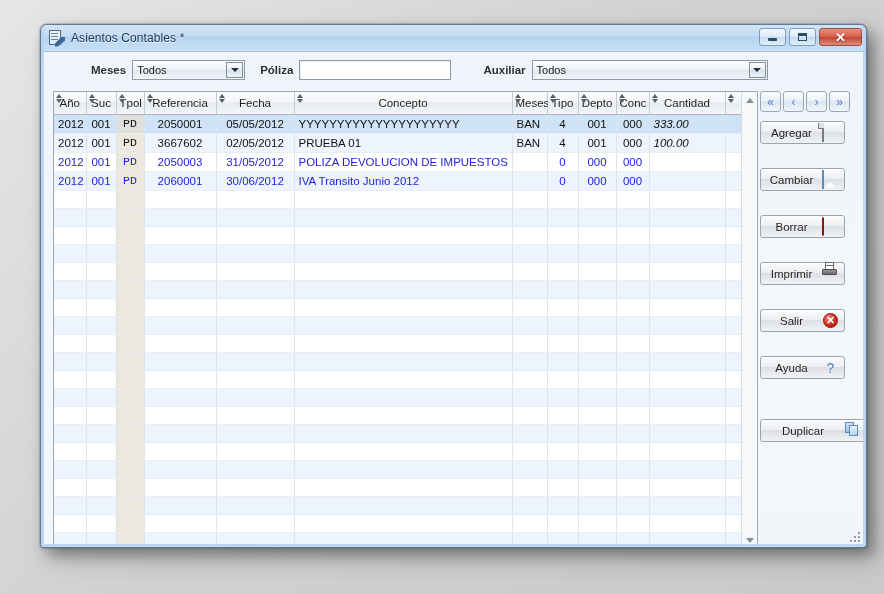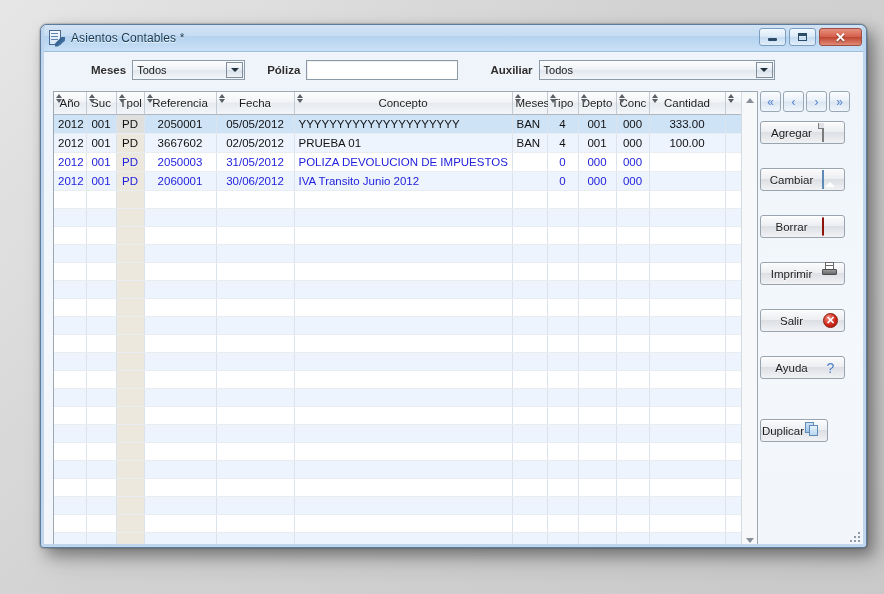--- a/index.html
+++ b/index.html
@@ -178,24 +178,24 @@
     border-right: 1px solid #dde3ea;
     border-bottom: 1px solid #e8edf2;
     font-size: 11.5px; color: #111;
     padding: 0 4px; white-space: nowrap; overflow: hidden;
     line-height: 18px;
   }
   tr.r-odd td { background: #ffffff; }
   tr.r-even td { background: #edf4fd; }
   tr.selected td { background: #cfe3f6 !important; }
   tr.blue td { color: #2222dd; }
-  td.hl { background: #ece8dd !important; }
+  td.hl { background: #ece8dd !important; font-family: Liberation Mono, monospace; }
   tr.selected td.hl { background: #dfe0dd !important; }
   .ta-c { text-align: center; }
-  .ta-r { text-align: center; }
+  .ta-r { text-align: left; font-style: italic; }
   .ta-l { text-align: left; }
 
   
   #sidepanel {
     position: absolute; right: 9px; top: 38px;
     width: 94px;
   }
   #navrow { display: flex; gap: 2px; margin-bottom: 9px; }
   .navbtn {
     width: 21px; height: 21px;
@@ -211,21 +211,21 @@
     display: flex; align-items: center; justify-content: space-between;
     padding: 0 5px 0 0;
     box-shadow: 0 1px 0 rgba(255,255,255,.8) inset;
   }
   .actbtn .lbl {
     flex: 1; text-align: center;
     font-size: 11.5px; color: #1b1b1b;
     text-shadow: 0 1px 0 rgba(255,255,255,.75);
   }
   .actbtn .ico { width: 17px; height: 17px; flex: 0 0 auto; position: relative; }
-  #dupbtn { margin-top: 40px; width: 68px; }
+  #dupbtn { margin-top: 40px; width: 108px; }
 
   
   .ic-page {
     width: 12px; height: 15px; background: #fff;
     border: 1px solid #7b7b7b; margin: 1px auto 0;
     position: relative;
   }
   .ic-page::after {
     content:""; position: absolute; right: -1px; top: -1px;
     width: 5px; height: 5px; background: #dfe3e8;
@@ -341,21 +341,21 @@
 
     <div id="filterbar">
       <span class="flabel" style="margin-left:47px">Meses</span>
       <div class="combo" style="width:113px">
         <span class="cval">Todos</span>
         <span class="carrow">
             <i class="tri-down"></i>
           </span>
       </div>
 
-      <span class="flabel" style="margin-left:22px">Póliza</span>
+      <span class="flabel" style="margin-left:15px">Póliza</span>
       <input class="textbox" style="width: 152px;" type="text" value="">
 
       <span class="flabel" style="margin-left:32px">Auxiliar</span>
       <div class="combo" style="width:236px">
         <span class="cval">Todos</span>
         <span class="carrow">
             <i class="tri-down"></i>
           </span>
       </div>
     </div>

